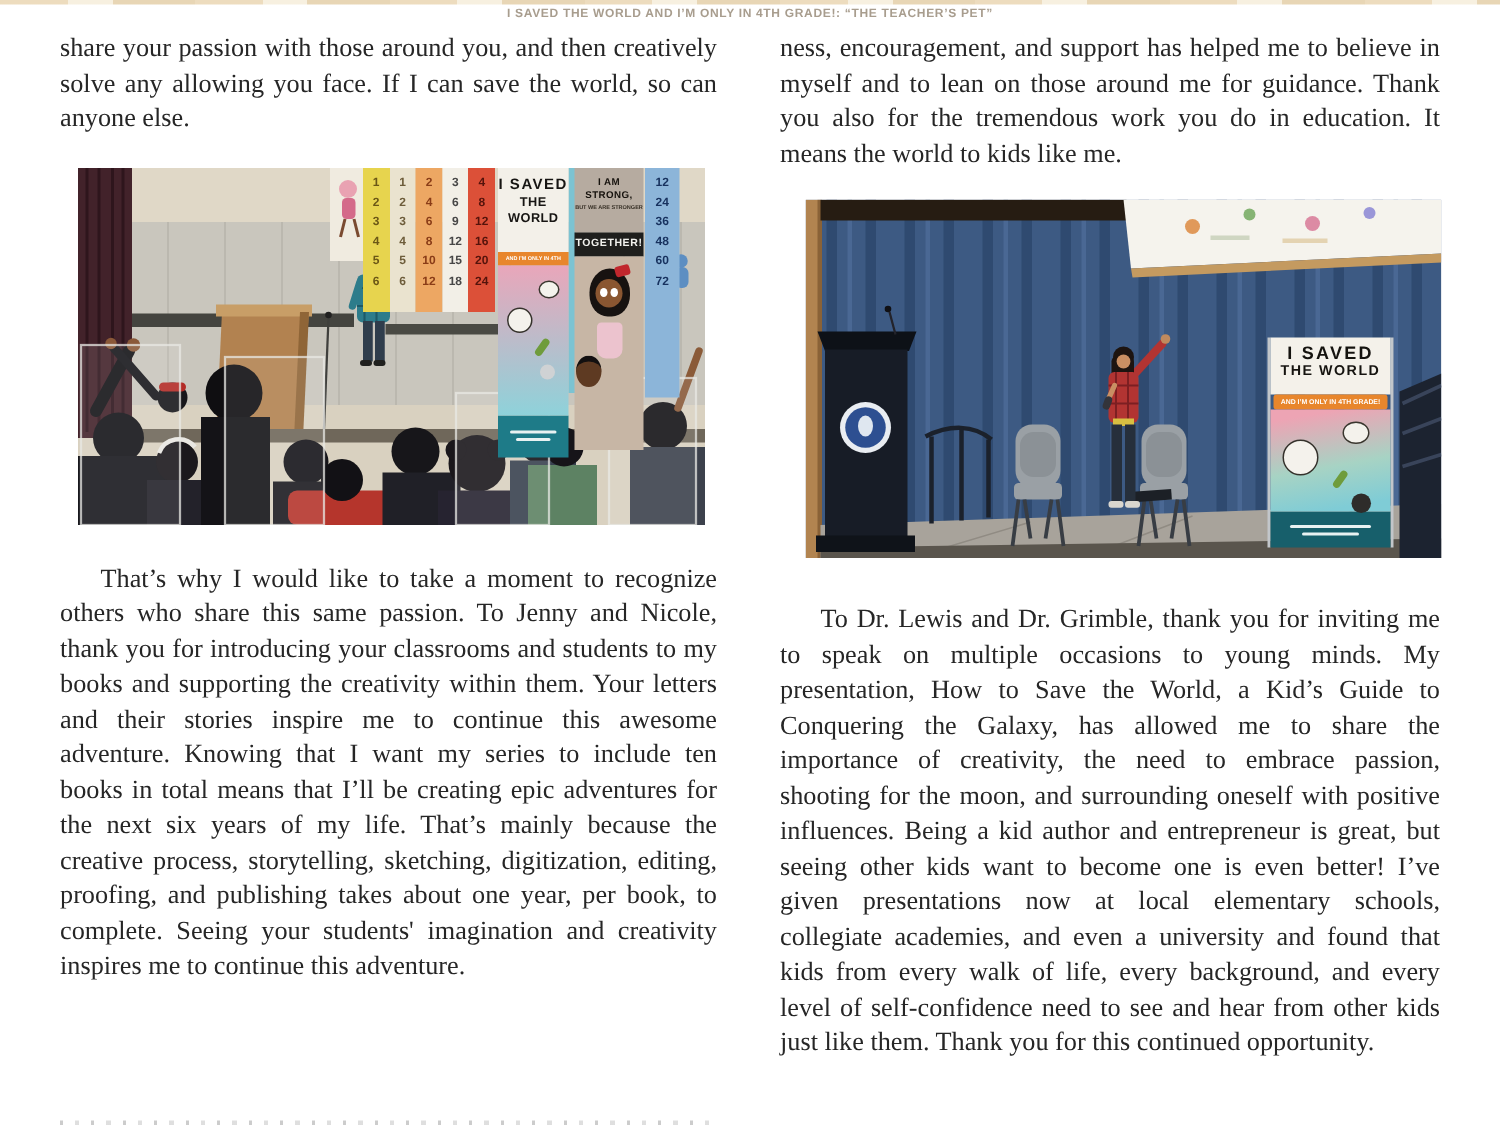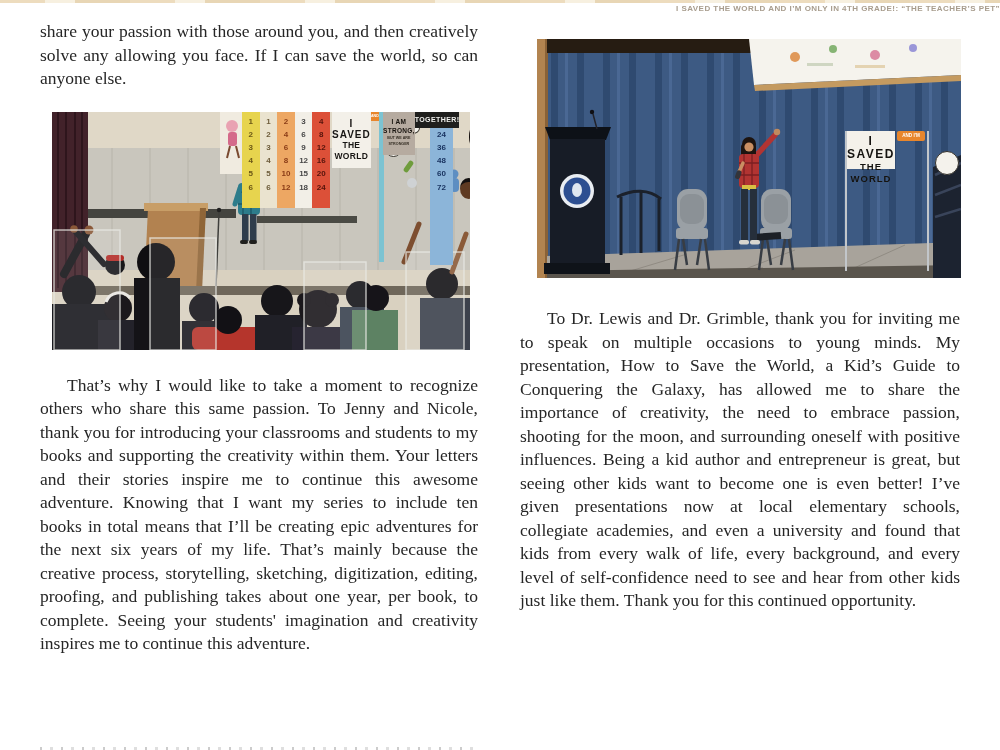--- a/index.html
+++ b/index.html
@@ -5,21 +5,21 @@
   html,body { margin:0; padding:0; background:#ffffff; }
   .page {
     position:relative; width:1000px; height:750px; overflow:hidden;
     background:#ffffff; font-family:"Liberation Serif", serif; color:#262626;
   }
   .top-edge {
     position:absolute; top:0; left:0; width:100%; height:3px;
     background:repeating-linear-gradient(90deg,#eddcbe 0 45px,#f7f0e0 45px 75px,#e8d6b5 75px 130px);
   }
   .running-head {
-    position:absolute; top:4px; left:0; width:100%; text-align:right;
+    position:absolute; top:4px; left:0; width:100%; text-align:center;
     font-family:"Liberation Sans", sans-serif; font-size:8px; font-weight:bold;
     letter-spacing:0.45px; color:#a89d8e;
   }
   .col { position:absolute; top:20px; }
   .col-left  { left:40px;  width:438px; }
   .col-right { left:520px; width:440px; }
   .col p { margin:0; font-size:17.5px; line-height:23.5px; text-align:justify; }
   .col p.ind { text-indent:27px; }
   figure { margin:0; padding:0; position:relative; overflow:hidden; }
   .photo-left  { width:418px; height:238px; margin:21px 0 24px 12px; }
@@ -41,21 +41,21 @@
   .mc-3 { background:#eda763; color:#8a3c17; }
   .mc-4 { background:#f2efe7; color:#474747; }
   .mc-5 { background:#dc5038; color:#54130b; }
   .twelves {
     position:absolute; left:378px; top:0; width:23px; height:150px; background:#8cb5d9;
     color:#17315e; text-align:center; white-space:pre-line; padding-top:3px;
     font-family:"Liberation Sans", sans-serif; font-weight:bold; font-size:8px; line-height:13.2px;
   }
   .cyan-strip { position:absolute; left:327px; top:0; width:5px; height:150px; background:#7cc3d2; }
 
-  .banner { position:absolute; display:flex; font-family:"Liberation Sans", sans-serif; }
+  .banner { position:absolute; display:flex; flex-direction:column; font-family:"Liberation Sans", sans-serif; }
   .saved-banner { left:280px; top:0; width:47px; height:193px; }
   .sb-top { background:#f3f0e9; height:50px; padding-top:6px; text-align:center; }
   .sb-l1 { font-weight:bold; font-size:10px; line-height:11px; letter-spacing:1px; color:#171513; }
   .sb-l2 { font-weight:bold; font-size:8.5px; line-height:11px; letter-spacing:.3px; color:#171513; }
   .sb-strip { background:#e8862c; color:#fff; font-weight:bold; font-size:3.6px; line-height:9px; text-align:center; height:9px; overflow:hidden; }
   .sb-body { flex:1; background:linear-gradient(180deg,#e9a6ba,#8ed2da); position:relative; }
   .sb-bottom { background:#1e7b88; height:28px; display:flex; flex-direction:column; align-items:center; justify-content:center; gap:3px; }
   .sb-bottom i, .rb-bottom i { display:block; width:68%; height:2px; background:#e8f2f2; border-radius:1px; }
   .sb-bottom i.short, .rb-bottom i.short { width:48%; }
 
@@ -273,20 +273,21 @@
           <span class="cb-head"></span>
         </div>
       </div>
     </figure>
 
     <p class="ind">That’s why I would like to take a moment to recognize others who share this same passion. To Jenny and Nicole, thank you for introducing your classrooms and students to my books and supporting the creativity within them. Your letters and their stories inspire me to continue this awesome adventure. Knowing that I want my series to include ten books in total means that I’ll be creating epic adventures for the next six years of my life. That’s mainly because the creative process, storytelling, sketching, digitization, editing, proofing, and publishing takes about one year, per book, to complete. Seeing your students' imagination and creativity inspires me to continue this adventure.</p>
   </div>
   <div class="bottom-remnant"></div>
 
   <div class="col col-right">
+    <p>ness, encouragement, and support has helped me to believe in myself and to lean on those around me for guidance. Thank you also for the tremendous work you do in education. It means the world to kids like me.</p>
 
     <figure class="photo-right" aria-label="The author, microphone in hand and arm raised, presents on a stage with blue curtains between two banquet chairs beside a retractable book banner.">
       <svg width="424" height="239" viewBox="0 0 424 239">
         <rect width="424" height="239" fill="#3d5a83"></rect>
         <g fill="#2f4a70">
           <rect x="14" width="7" height="222"></rect>
             <rect x="40" width="7" height="222"></rect>
             <rect x="66" width="7" height="222"></rect>
           <rect x="92" width="7" height="222"></rect>
             <rect x="118" width="7" height="222"></rect>

